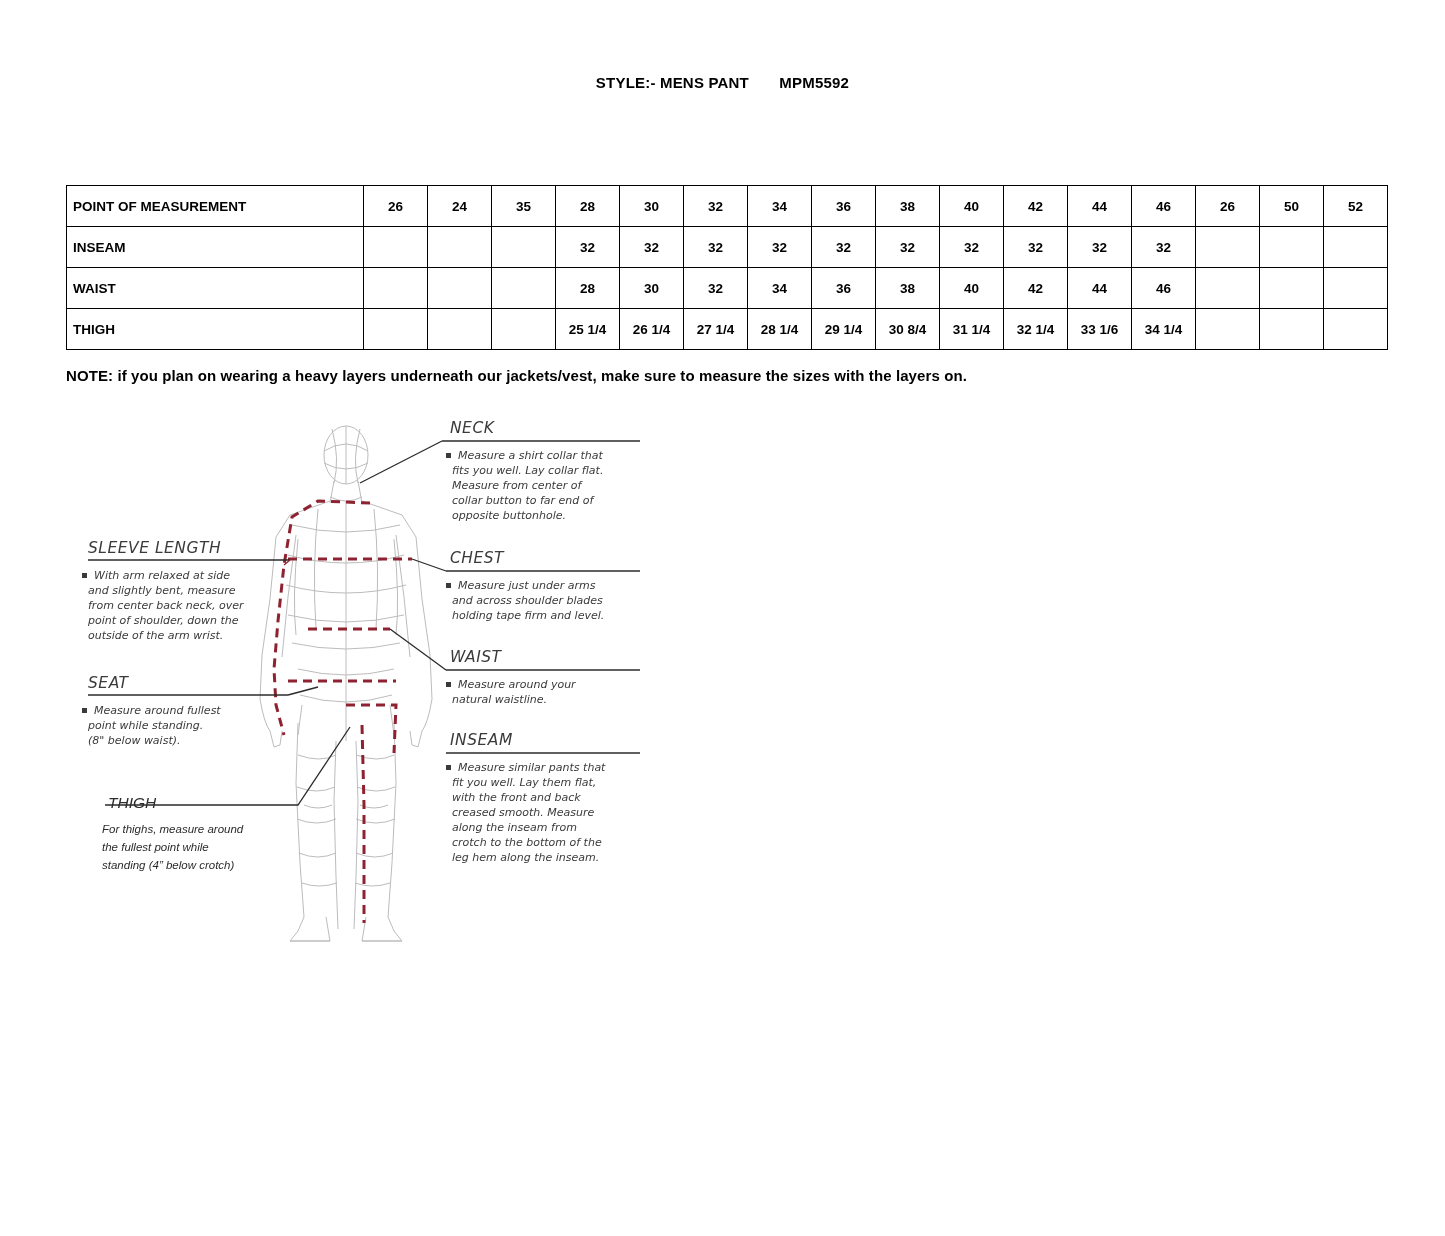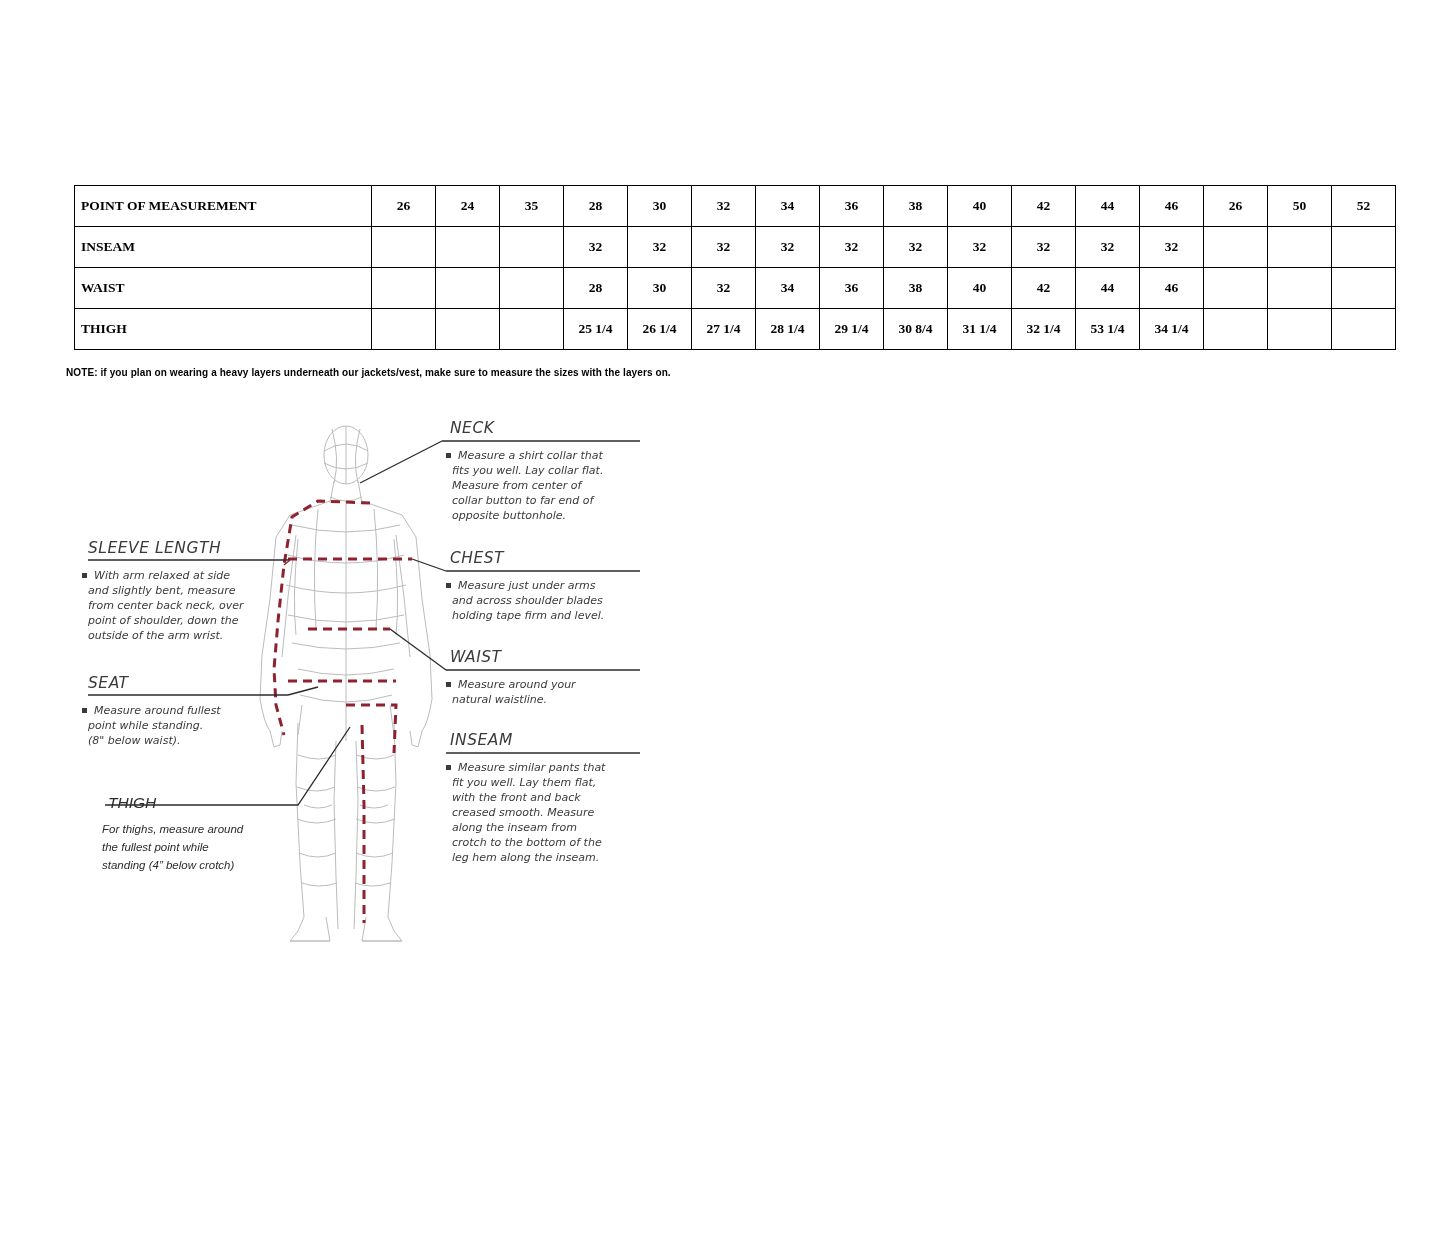--- a/index.html
+++ b/index.html
@@ -31,23 +31,22 @@
     font-weight: bold;
     letter-spacing: 0.2px;
   }
   .title .style-label { margin-right: 4px; }
   .title .style-code { margin-left: 22px; }
 
   
   .size-table-wrap {
     position: absolute;
     top: 185px;
-    left: 74px;
+    left: 66px;
     width: 1296px;
-    font-family: Liberation Serif, serif;
   }
   table.size-table {
     border-collapse: collapse;
     width: 1296px;
     table-layout: fixed;
   }
   table.size-table td, table.size-table th {
     border: 1px solid #000000;
     height: 40px;
     font-size: 13.5px;
@@ -61,21 +60,21 @@
     padding-left: 6px;
     width: 290px;
   }
   .col-size { width: 63px; }
 
   
   .note {
     position: absolute;
     top: 367px;
     left: 66px;
-    font-size: 10px;
+    font-size: 15px;
     font-weight: bold;
     letter-spacing: 0.1px;
   }
 
   
   .diagram {
     position: absolute;
     top: 405px;
     left: 60px;
     width: 640px;
@@ -104,20 +103,24 @@
     font-family: "Liberation Sans", sans-serif;
     font-size: 15.5px;
     fill: #2b2b2b;
   }
 </style>
 </head>
 <body>
 
 <div class="page">
 
+  <div class="title">
+    <span class="style-label">STYLE:- MENS PANT</span>
+    <span class="style-code">MPM5592</span>
+  </div>
 
   <div class="size-table-wrap">
     <table class="size-table">
       <thead>
         <tr>
           <th class="pom-head">POINT OF MEASUREMENT</th>
           <th class="col-size">26</th>
           <th class="col-size">24</th>
           <th class="col-size">35</th>
           <th class="col-size">28</th>
@@ -180,21 +183,21 @@
           <td></td>
           <td></td>
           <td>25 1/4</td>
           <td>26 1/4</td>
           <td>27 1/4</td>
           <td>28 1/4</td>
           <td>29 1/4</td>
           <td>30 8/4</td>
           <td>31 1/4</td>
           <td>32 1/4</td>
-          <td>53 1/4</td>
+          <td>33 1/6</td>
           <td>34 1/4</td>
           <td></td>
           <td></td>
           <td></td>
         </tr>
       </tbody>
     </table>
   </div>
 
   <div class="note">NOTE: if you plan on wearing a heavy layers underneath our jackets/vest, make sure to measure the sizes with the layers on.</div>

